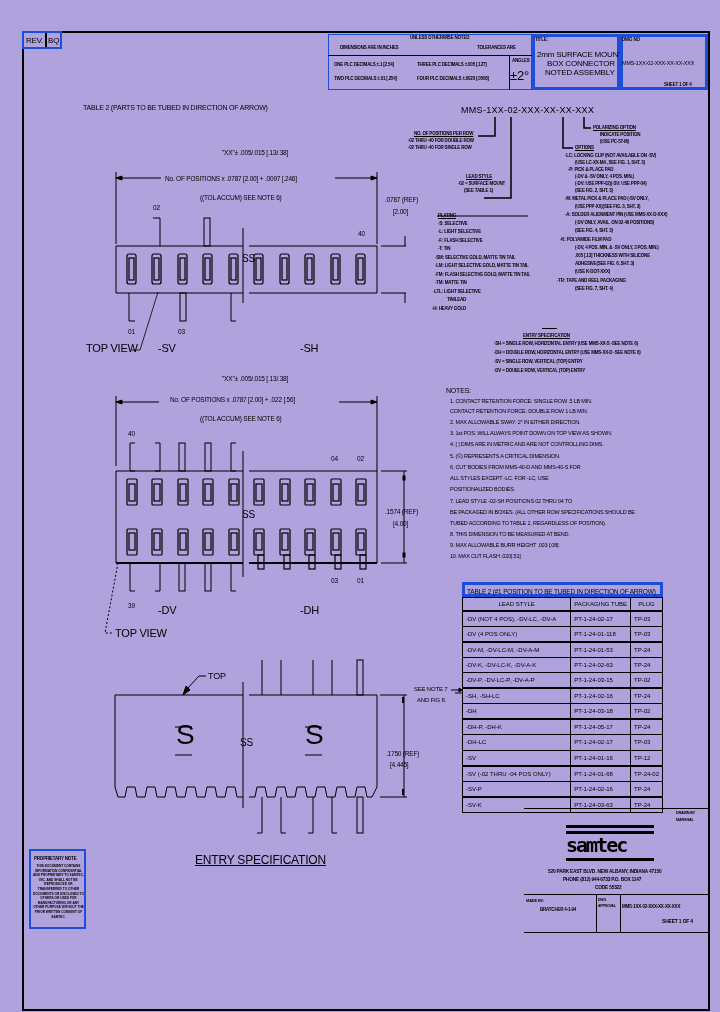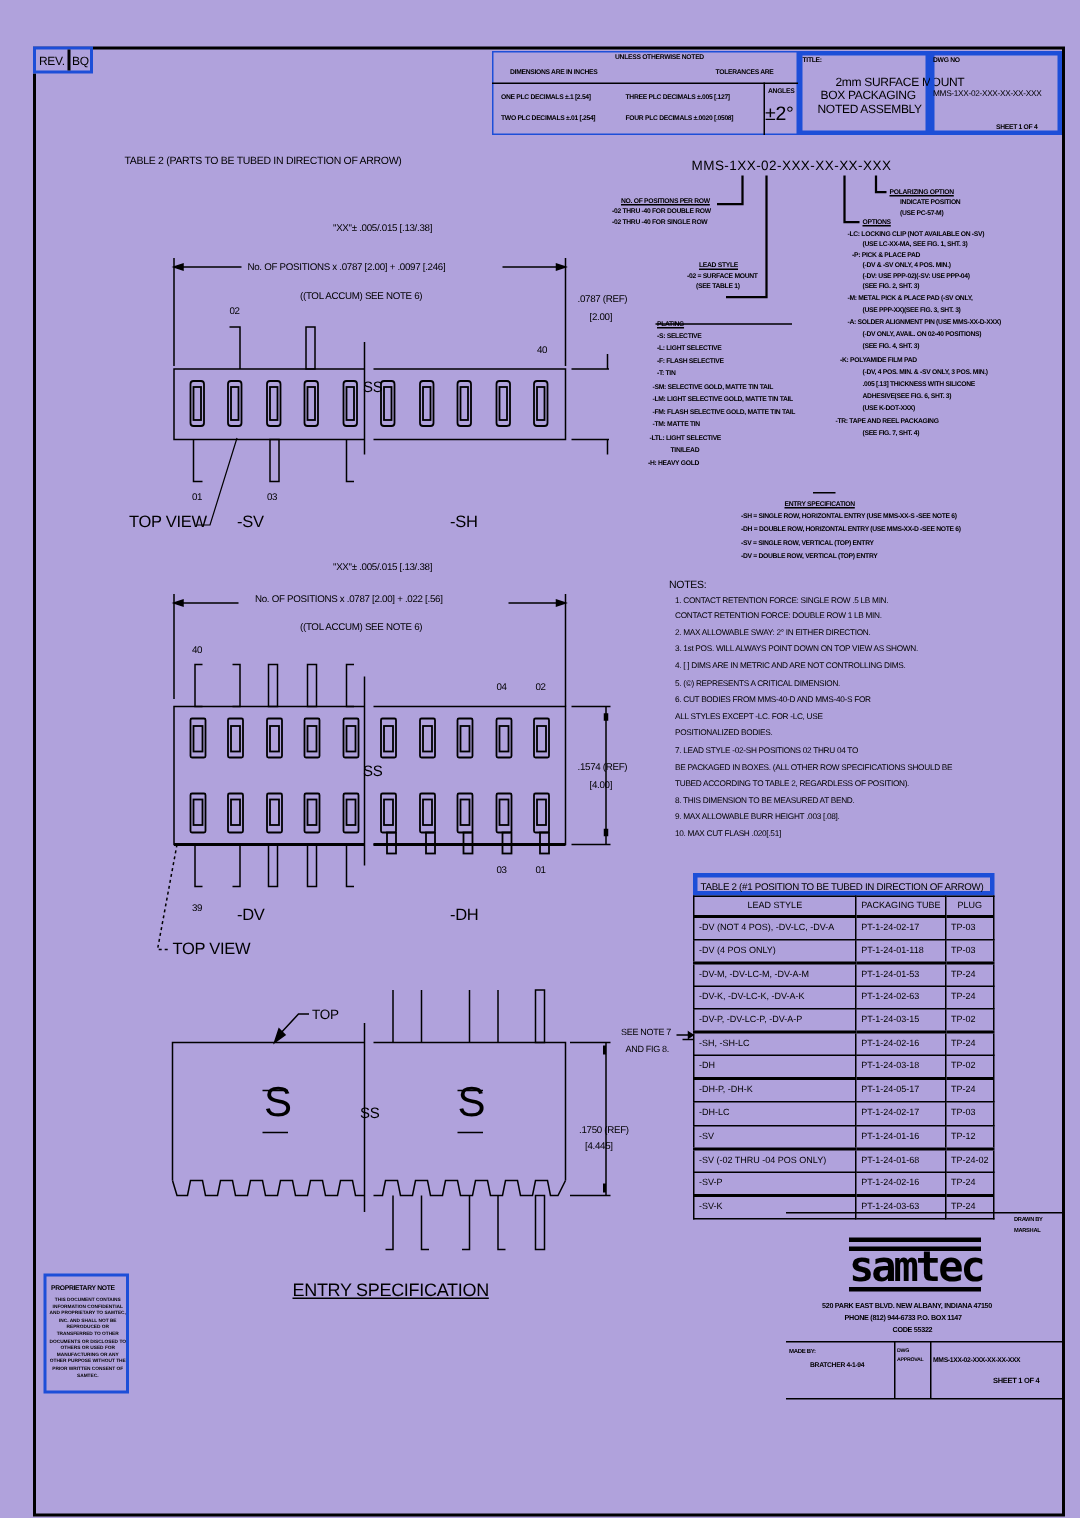--- a/index.html
+++ b/index.html
@@ -41,22 +41,22 @@
 <span class="t tiny" style="left:334px;top:62px;">ONE PLC DECIMALS ±.1 [2.54]</span>
 <span class="t tiny" style="left:334px;top:76px;">TWO PLC DECIMALS ±.01 [.254]</span>
 <span class="t tiny" style="left:417px;top:62px;">THREE PLC DECIMALS ±.005 [.127]</span>
 <span class="t tiny" style="left:417px;top:76px;">FOUR PLC DECIMALS ±.0020 [.0508]</span>
 <div class="vl" style="left:509px;top:55px;height:35px;"></div>
 <span class="t tiny" style="left:512px;top:58px;">ANGLES</span>
 <span class="t lg" style="left:510px;top:70px;font-size:13px;">±2°</span>
 
 <div class="box" style="left:532px;top:34px;width:88px;height:56px;"></div>
 <span class="t tiny" style="left:535px;top:37px;">TITLE:</span>
-<span class="t md" style="left:537px;top:50px;margin-left:20px;">2mm SURFACE MOUNT</span>
-<span class="t md" style="left:547px;top:59px;">BOX PACKAGING</span>
+<span class="t md" style="left:537px;top:50px;">2mm SURFACE MOUNT</span>
+<span class="t md" style="left:547px;top:59px;">BOX CONNECTOR</span>
 <span class="t md" style="left:545px;top:68px;">NOTED ASSEMBLY</span>
 <div class="box" style="left:620px;top:34px;width:88px;height:56px;"></div>
 <span class="t tiny" style="left:622px;top:37px;">DWG NO</span>
 <span class="t sm" style="left:622px;top:60px;">MMS-1XX-02-XXX-XX-XX-XXX</span>
 <span class="t tiny" style="left:664px;top:82px;">SHEET 1 OF 4</span>
 
 <span class="t sm" style="left:83px;top:104px;font-size:7px;">TABLE 2 (PARTS TO BE TUBED IN DIRECTION OF ARROW)</span>
 
 <span class="t md" style="left:461px;top:106px;font-size:9px;letter-spacing:0.3px;">MMS-1XX-02-XXX-XX-XX-XXX</span>
 <svg width="720" height="1012" style="left:0;top:0;">
@@ -444,21 +444,21 @@
 </div>
 
 <div class="hl" style="left:524px;top:808px;width:184px;"></div>
 <span class="t tiny" style="left:676px;top:810px;font-size:3.8px;">DRAWN BY</span>
 <span class="t tiny" style="left:676px;top:817px;font-size:3.8px;">MARSHAL</span>
 
 <div class="abs" style="left:566px;top:820px;width:90px;height:46px;">
   <div class="abs" style="left:0;top:5px;width:88px;height:3px;background:#000;"></div>
   <div class="abs" style="left:0;top:11px;width:88px;height:3px;background:#000;"></div>
   <div class="abs" style="left:0;top:38px;width:88px;height:3px;background:#000;"></div>
-  <span class="abs" style="left:0;top:10px;font-family:'DejaVu Sans Mono',monospace;font-size:28px;line-height:30px;font-weight:bold;letter-spacing:-2px;">samtec</span>
+  <span class="abs" style="left:0;top:10px;font-family:'DejaVu Sans Mono',monospace;font-size:20px;line-height:30px;font-weight:bold;letter-spacing:-2px;">samtec</span>
 </div>
 <span class="t tiny" style="left:548px;top:869px;font-size:4.8px;">520 PARK EAST BLVD.  NEW ALBANY, INDIANA 47150</span>
 <span class="t tiny" style="left:563px;top:877px;font-size:4.8px;">PHONE (812) 944-6733  P.O. BOX 1147</span>
 <span class="t tiny" style="left:595px;top:885px;font-size:4.8px;">CODE 55322</span>
 
 <div class="hl" style="left:524px;top:894px;width:184px;"></div>
 <div class="vl" style="left:596px;top:894px;height:38px;"></div>
 <div class="vl" style="left:620px;top:894px;height:38px;"></div>
 <div class="hl" style="left:524px;top:932px;width:184px;"></div>
 <span class="t tiny" style="left:526px;top:898px;font-size:4px;">MADE BY:</span>

